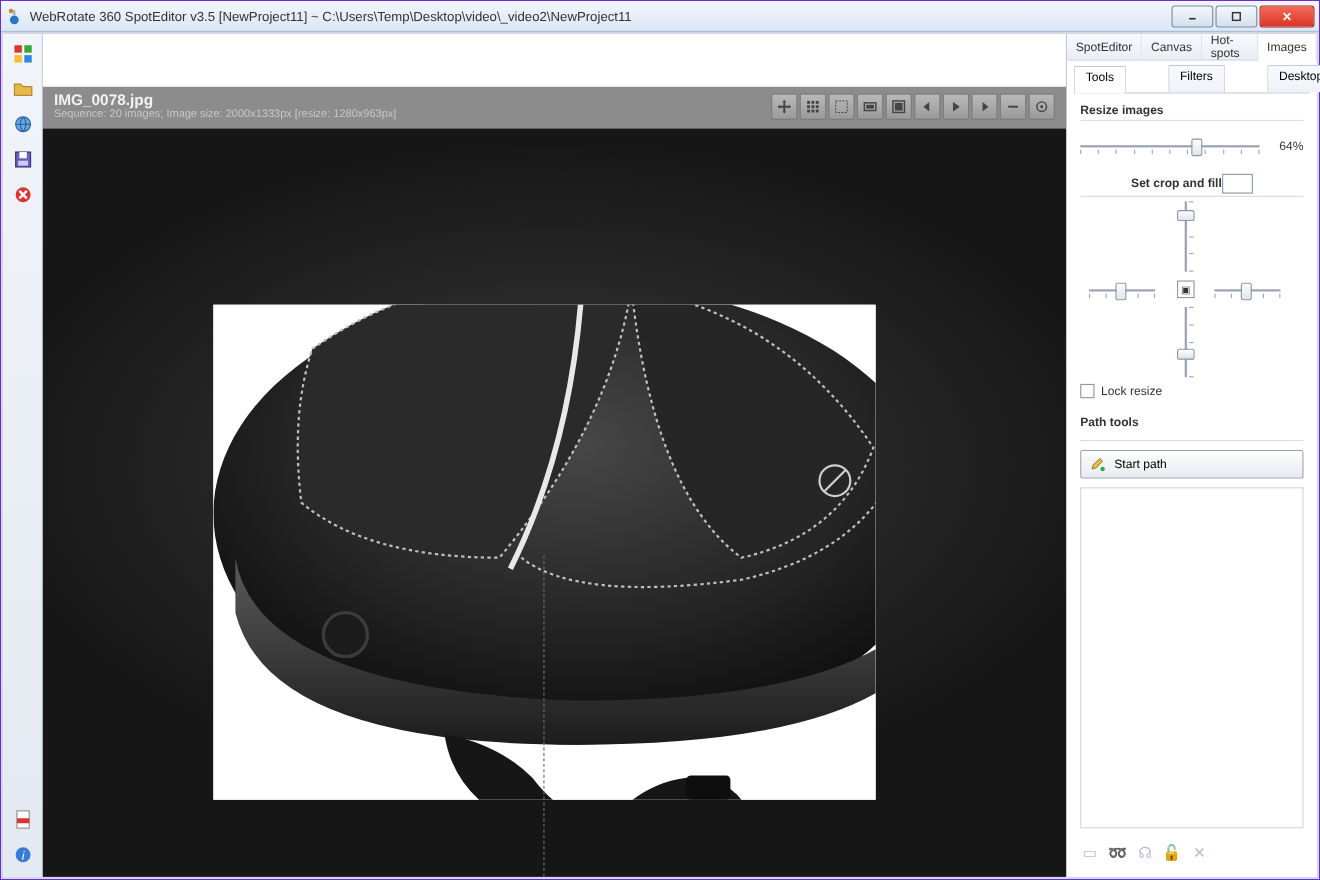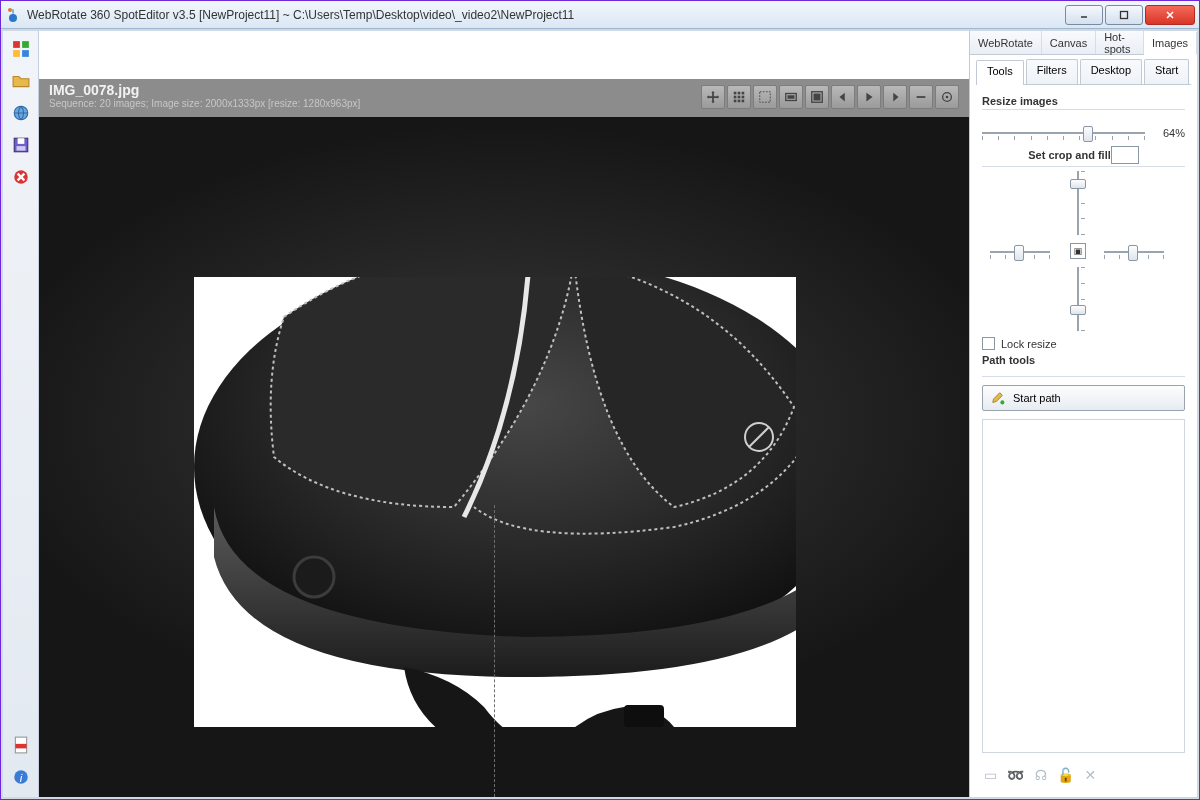--- a/index.html
+++ b/index.html
@@ -36,24 +36,24 @@
 .dim-img { position:absolute; inset:0; background: radial-gradient(ellipse 70% 55% at 50% 45%, #3b3b3b, #161616 80%); }
 .crop-rect { position:absolute; left:155px; top:160px; width:602px; height:450px; background:#ffffff; overflow:hidden;}
 .helmet { position:absolute; left:-40px; top:-70px; width:740px; height:560px; }
 .guide-v { position:absolute; top:388px; bottom:0; left:455px; width:0; border-left:1px dashed #6e6e6e;}
 
 
 .rightpanel { width:228px; background:#fff; border-left:1px solid #c2cad5; display:flex; flex-direction:column;}
 .toptabs { height:24px; display:flex; border-bottom:1px solid #c2cad5; font-size:11px;}
 .toptab { padding:4px 8px; border-right:1px solid #d6dde6; display:flex; align-items:center; color:#333; background:linear-gradient(#f8fafd,#e9eef5);}
 .toptab.active { background:#fff; border-bottom:1px solid #fff; position:relative; top:1px; font-weight:500;}
-.subtabs { height:26px; display:flex; border-bottom:1px solid #c2cad5; font-size:11px; margin:4px 6px 0;}
+.subtabs { height:26px; display:flex; border-bottom:1px solid #c2cad5; font-size:11px; margin:4px 6px 0;gap:36px;}
 .subtab { padding:4px 10px; border:1px solid #c2cad5; border-bottom:none; margin-right:2px; background:linear-gradient(#f8fafd,#eef2f8); border-radius:2px 2px 0 0;}
 .subtab.active { background:#fff; position:relative; top:1px;}
-.panel-body { padding:10px 12px 8px; font-size:11px; color:#333; flex:1; display:flex; flex-direction:column; gap:4px; overflow:hidden;}
+.panel-body { padding:10px 12px 8px; font-size:11px; color:#333; flex:1; display:flex; flex-direction:column; gap:16px; overflow:hidden;}
 .section-title { font-weight:600; color:#333;}
 .hr { height:1px; background:#d7dde5; margin-top:2px;}
 .slider-row { display:flex; align-items:center; gap:10px;}
 .hslider { flex:1; height:18px; position:relative;}
 .track { position:absolute; left:0; right:0; top:8px; height:2px; background:#9aa4b0;}
 .ticks { position:absolute; left:0; right:0; top:12px; height:4px; display:flex; justify-content:space-between;}
 .ticks span { width:1px; height:4px; background:#9aa4b0;}
 .thumb { position:absolute; top:2px; width:10px; height:16px; background:linear-gradient(#fdfdfd,#dfe5ec); border:1px solid #8a97a6; border-radius:2px;}
 .pct { font-size:11px; color:#333; width:30px; text-align:right;}
 .colorbox { width:28px; height:18px; border:1px solid #8a97a6; background:#fff;}
@@ -264,21 +264,21 @@
               <path d="M400 540 Q450 555 520 520 Q505 500 470 500 Q430 505 400 540 Z" fill="#161616"></path>
               <rect x="470" y="498" width="40" height="22" rx="4" fill="#0e0e0e"></rect>
             </svg>
           </div>
           <div class="guide-v"></div>
         </div>
       </div>
 
       <div class="rightpanel">
         <div class="toptabs">
-          <div class="toptab">WebRotate</div>
+          <div class="toptab">SpotEditor</div>
           <div class="toptab">Canvas</div>
           <div class="toptab">Hot-spots</div>
           <div class="toptab active">Images</div>
         </div>
         <div class="subtabs">
           <div class="subtab active">Tools</div>
           <div class="subtab">Filters</div>
           <div class="subtab">Desktop</div>
           <div class="subtab">Start</div>
         </div>

